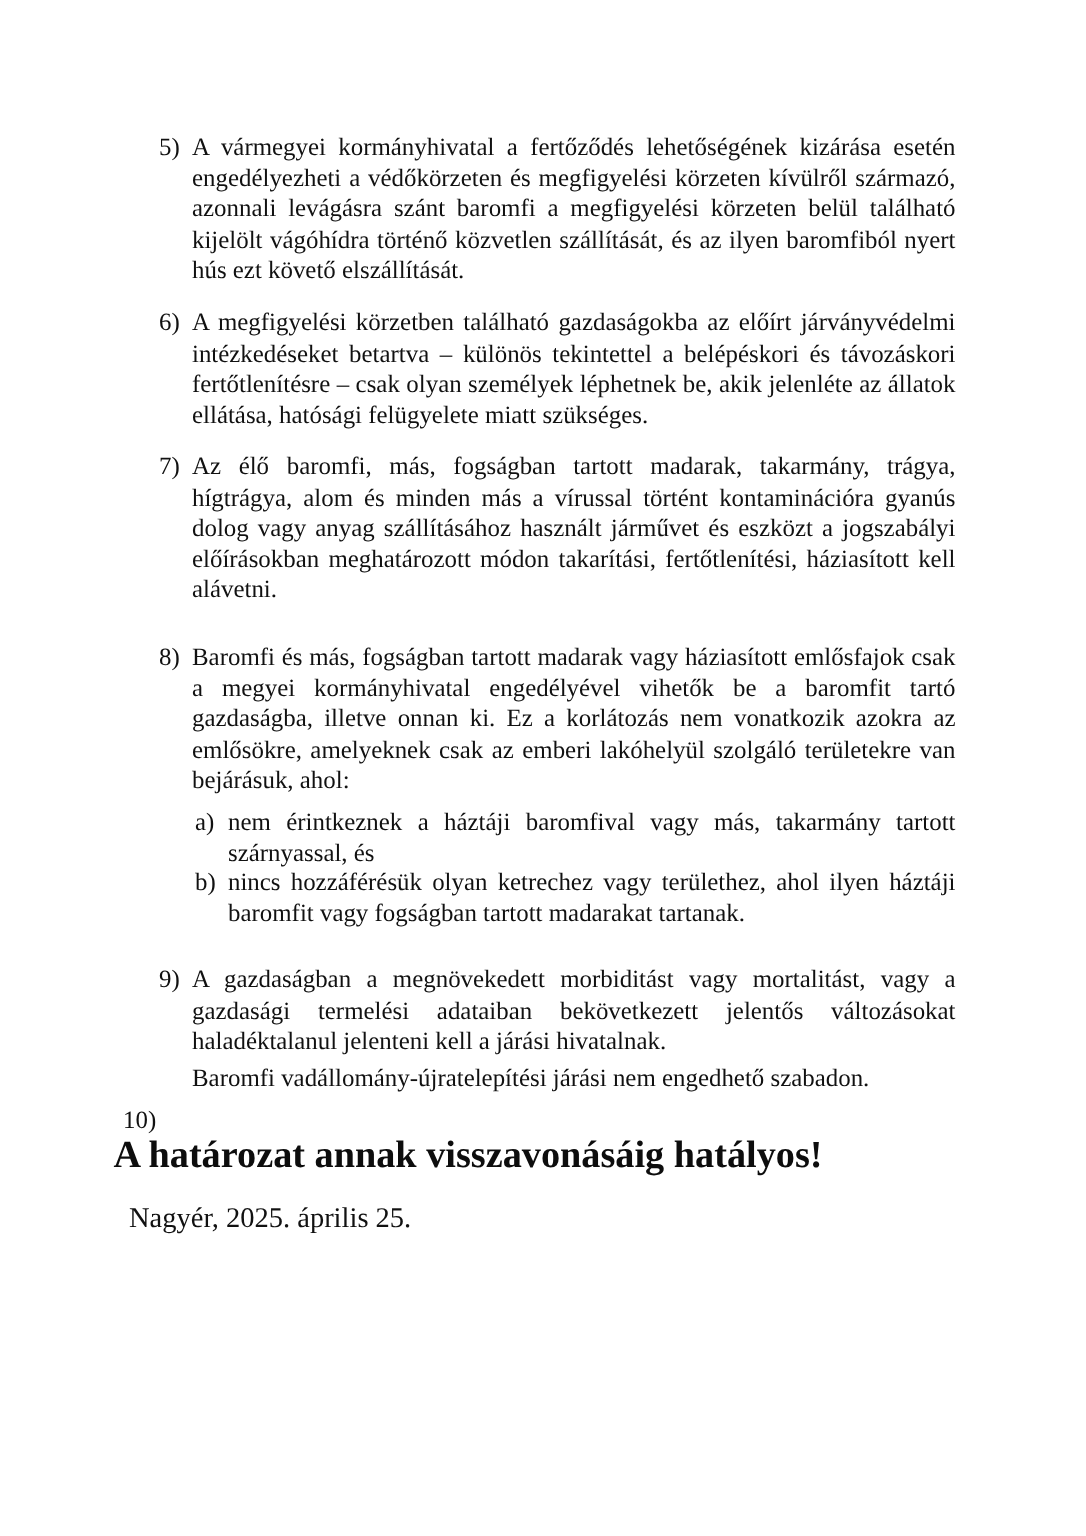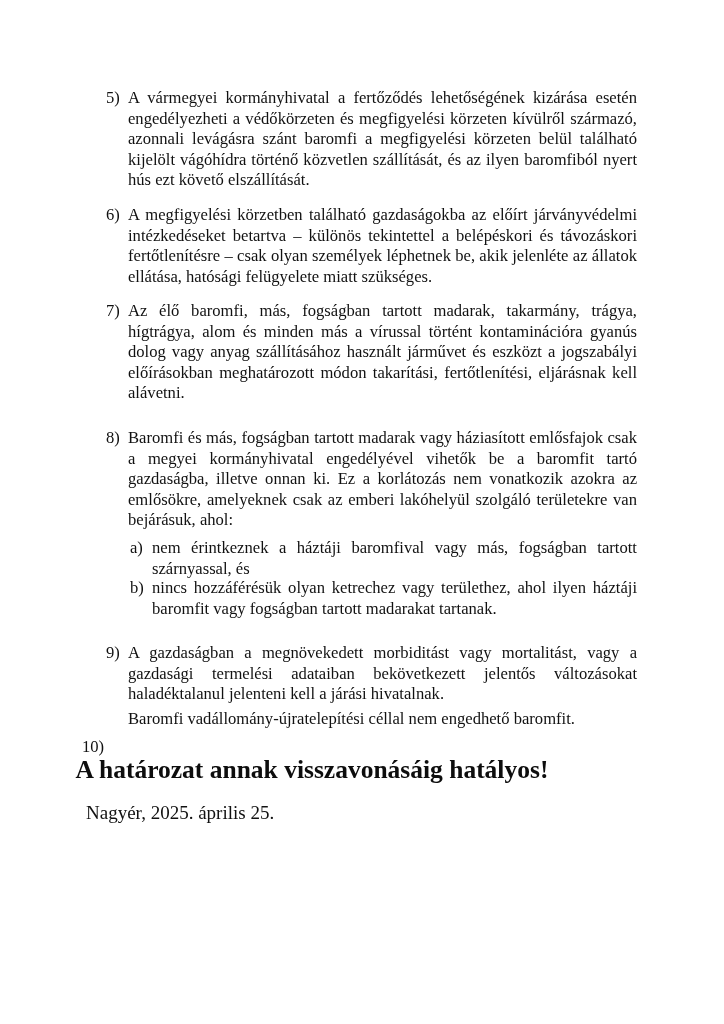--- a/index.html
+++ b/index.html
@@ -44,45 +44,45 @@
     <span>A vármegyei kormányhivatal a fertőződés lehetőségének kizárása esetén engedélyezheti a védőkörzeten és megfigyelési körzeten kívülről származó, azonnali levágásra szánt baromfi a megfigyelési körzeten belül található kijelölt vágóhídra történő közvetlen szállítását, és az ilyen baromfiból nyert hús ezt követő elszállítását.</span>
   </div>
 
   <div class="item" style="top:205px;">
     <span class="num">6)</span>
     <span>A megfigyelési körzetben található gazdaságokba az előírt járványvédelmi intézkedéseket betartva – különös tekintettel a belépéskori és távozáskori fertőtlenítésre – csak olyan személyek léphetnek be, akik jelenléte az állatok ellátása, hatósági felügyelete miatt szükséges.</span>
   </div>
 
   <div class="item" style="top:301px;">
     <span class="num">7)</span>
-    <span>Az élő baromfi, más, fogságban tartott madarak, takarmány, trágya, hígtrágya, alom és minden más a vírussal történt kontaminációra gyanús dolog vagy anyag szállításához használt járművet és eszközt a jogszabályi előírásokban meghatározott módon takarítási, fertőtlenítési, eljárásnak kell alávetni.</span>
+    <span>Az élő baromfi, más, fogságban tartott madarak, takarmány, trágya, hígtrágya, alom és minden más a vírussal történt kontaminációra gyanús dolog vagy anyag szállításához használt járművet és eszközt a jogszabályi előírásokban meghatározott módon takarítási, fertőtlenítési, háziasított kell alávetni.</span>
   </div>
 
   <div class="item" style="top:428px;">
     <span class="num">8)</span>
     <span>Baromfi és más, fogságban tartott madarak vagy háziasított emlősfajok csak a megyei kormányhivatal engedélyével vihetők be a baromfit tartó gazdaságba, illetve onnan ki. Ez a korlátozás nem vonatkozik azokra az emlősökre, amelyeknek csak az emberi lakóhelyül szolgáló területekre van bejárásuk, ahol:</span>
   </div>
 
   <div class="sub" style="top:538px;">
     <span class="num">a)</span>
-    <span>nem érintkeznek a háztáji baromfival vagy más, fogságban tartott szárnyassal, és</span>
+    <span>nem érintkeznek a háztáji baromfival vagy más, takarmány tartott szárnyassal, és</span>
   </div>
 
   <div class="sub" style="top:578px;">
     <span class="num">b)</span>
     <span>nincs hozzáférésük olyan ketrechez vagy területhez, ahol ilyen háztáji baromfit vagy fogságban tartott madarakat tartanak.</span>
   </div>
 
   <div class="item" style="top:643px;">
     <span class="num">9)</span>
     <span>A gazdaságban a megnövekedett morbiditást vagy mortalitást, vagy a gazdasági termelési adataiban bekövetkezett jelentős változásokat haladéktalanul jelenteni kell a járási hivatalnak.</span>
   </div>
 
   <div class="item" style="top:709px;">
     <span class="num10">10)</span>
-    <span>Baromfi vadállomány-újratelepítési céllal nem engedhető baromfit.</span>
+    <span>Baromfi vadállomány-újratelepítési járási nem engedhető szabadon.</span>
   </div>
 
   <div class="heading">A határozat annak visszavonásáig hatályos!</div>
 
   <div class="date">Nagyér, 2025. április 25.</div>
 
 </div>
 
 </body></html>

